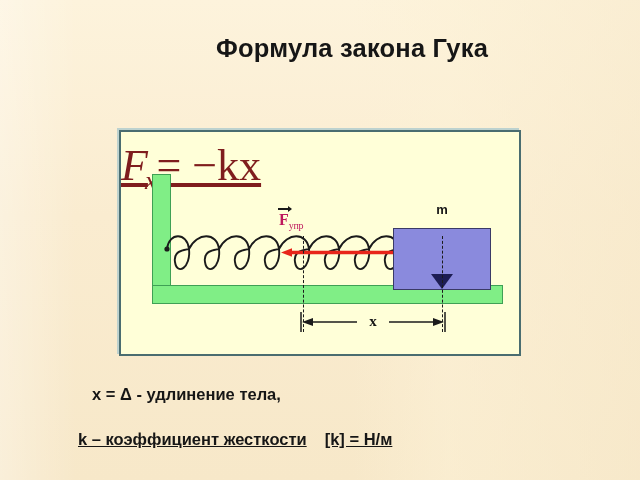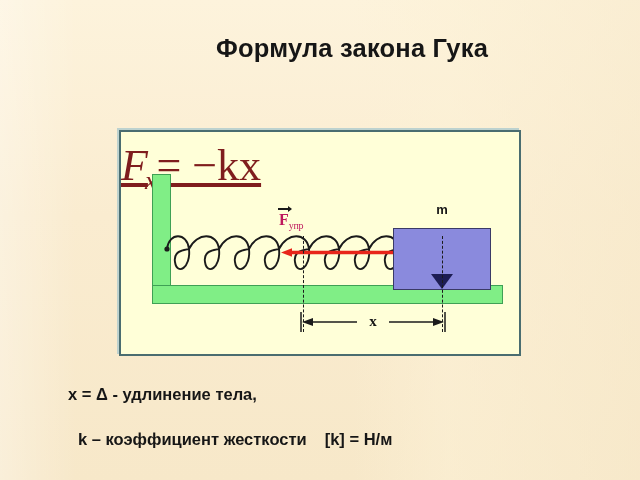--- a/index.html
+++ b/index.html
@@ -225,28 +225,29 @@
   }
 
   
   .caption {
     position: absolute;
     font-weight: bold;
     color: #161616;
     white-space: nowrap;
   }
   #cap1 {
-    left: 68px;
+    left: 92px;
     top: 385px;
     font-size: 16.5px;
   }
   #cap2 {
     left: 78px;
     top: 430px;
     font-size: 16.5px;
+    text-decoration: underline;
   }
   #cap2 .unit {
     margin-left: 18px;
   }
 </style>
 </head>
 <body>
 
 <div id="page"></div>
 

